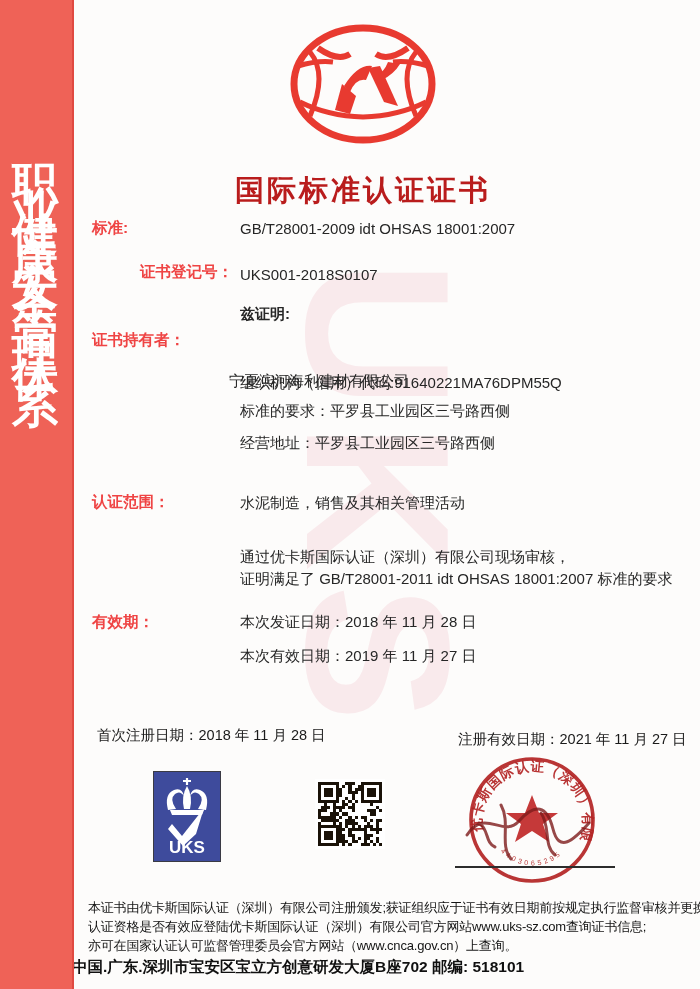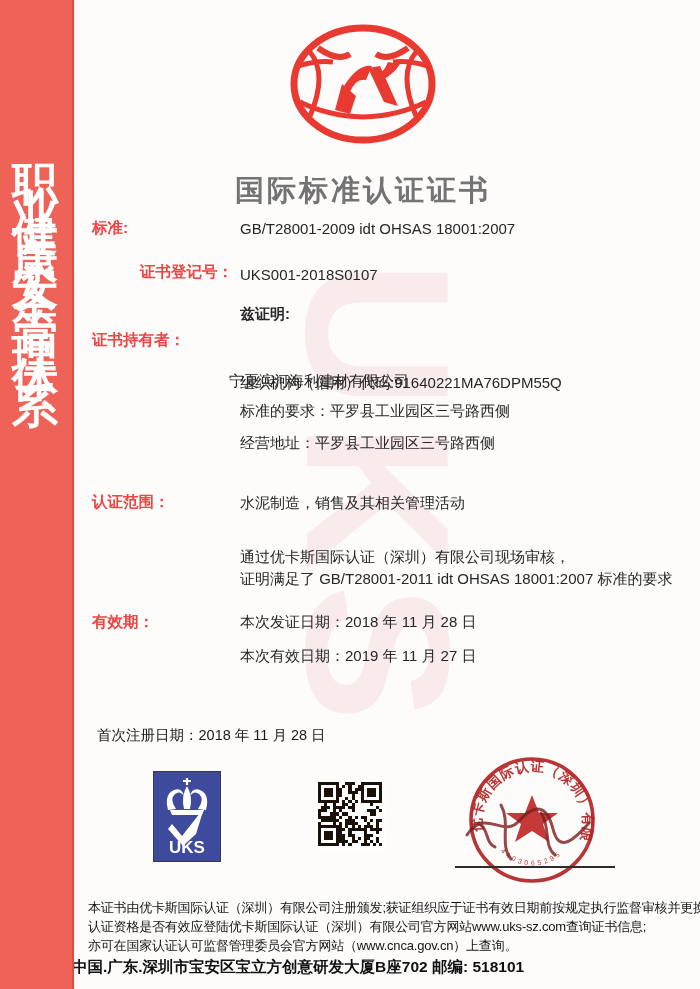--- a/index.html
+++ b/index.html
@@ -20,21 +20,21 @@
   
   .watermark{
     position:absolute;left:378px;top:498px;z-index:0;
     transform:translate(-50%,-50%) rotate(90deg);
     font-size:205px;font-weight:bold;letter-spacing:14px;color:#f9eaec;
     white-space:nowrap;user-select:none;
   }
   .abs{position:absolute;z-index:2;}
   .logo{left:288px;top:22px;width:150px;height:124px;}
   .title{left:72px;top:152px;width:582px;text-align:center;
-    font-size:29px;font-weight:bold;letter-spacing:3px;color:#737373;}
+    font-size:29px;font-weight:bold;letter-spacing:3px;color:#b91c1c;}
   .label{font-weight:bold;font-size:15.5px;color:#ef4444;white-space:nowrap;}
   .value{font-size:15px;color:#262626;white-space:nowrap;}
   .bold{font-weight:bold;}
   .smallrow{font-size:14.5px;color:#1b1b1b;white-space:nowrap;}
   .uks-logo{left:153px;top:771px;width:68px;height:91px;background:#3e4b9c;
     border:1px solid #3a3a44;box-sizing:border-box;}
   .qr{left:315px;top:779px;width:70px;height:70px;background:#fff;}
   .stamp{left:455px;top:743px;width:155px;height:155px;}
   .sig-line{left:455px;top:866px;width:160px;height:2px;background:#2c2c2c;}
   .footer-line{left:88px;width:606px;font-size:13px;color:#141414;white-space:nowrap;letter-spacing:-0.2px;}
@@ -89,20 +89,21 @@
   <span class="abs value" style="left:240px;top:494px;">水泥制造，销售及其相关管理活动</span>
 
   <span class="abs value" style="left:240px;top:548px;">通过优卡斯国际认证（深圳）有限公司现场审核，</span>
   <span class="abs value" style="left:240px;top:570px;">证明满足了 GB/T28001-2011 idt OHSAS 18001:2007 标准的要求</span>
 
   <span class="abs label" style="left:92px;top:612px;">有效期：</span>
   <span class="abs value" style="left:240px;top:613px;">本次发证日期：2018 年 11 月 28 日</span>
   <span class="abs value" style="left:240px;top:647px;">本次有效日期：2019 年 11 月 27 日</span>
 
   <span class="abs smallrow" style="left:97px;top:726px;">首次注册日期：2018 年 11 月 28 日</span>
+  <span class="abs smallrow" style="left:458px;top:730px;">注册有效日期：2021 年 11 月 27 日</span>
 
   <div class="abs uks-logo">
     <svg width="66" height="89" viewBox="0 0 66 89">
       <path d="M33 6 L33 13 M29 9 L37 9" stroke="#ffffff" stroke-width="2.2" fill="none"></path>
       <path d="M14 38 Q 10 22 20 18 Q 28 15 30 24 Q 26 18 21 22 Q 15 27 22 37 Z" fill="#ffffff"></path>
       <path d="M52 38 Q 56 22 46 18 Q 38 15 36 24 Q 40 18 45 22 Q 51 27 44 37 Z" fill="#ffffff"></path>
       <path d="M33 14 Q 27 24 30 37 L 36 37 Q 39 24 33 14 Z" fill="#ffffff"></path>
       <path d="M16 38 L50 38 L48 43 L18 43 Z" fill="#ffffff"></path>
       <path d="M18 52 L28 64 L50 36 L42 62 L29 74 L14 57 Z" fill="#ffffff"></path>
       <text x="33" y="81" text-anchor="middle" font-size="17" font-weight="bold" fill="#ffffff" font-family="Liberation Sans, sans-serif">UKS</text>

